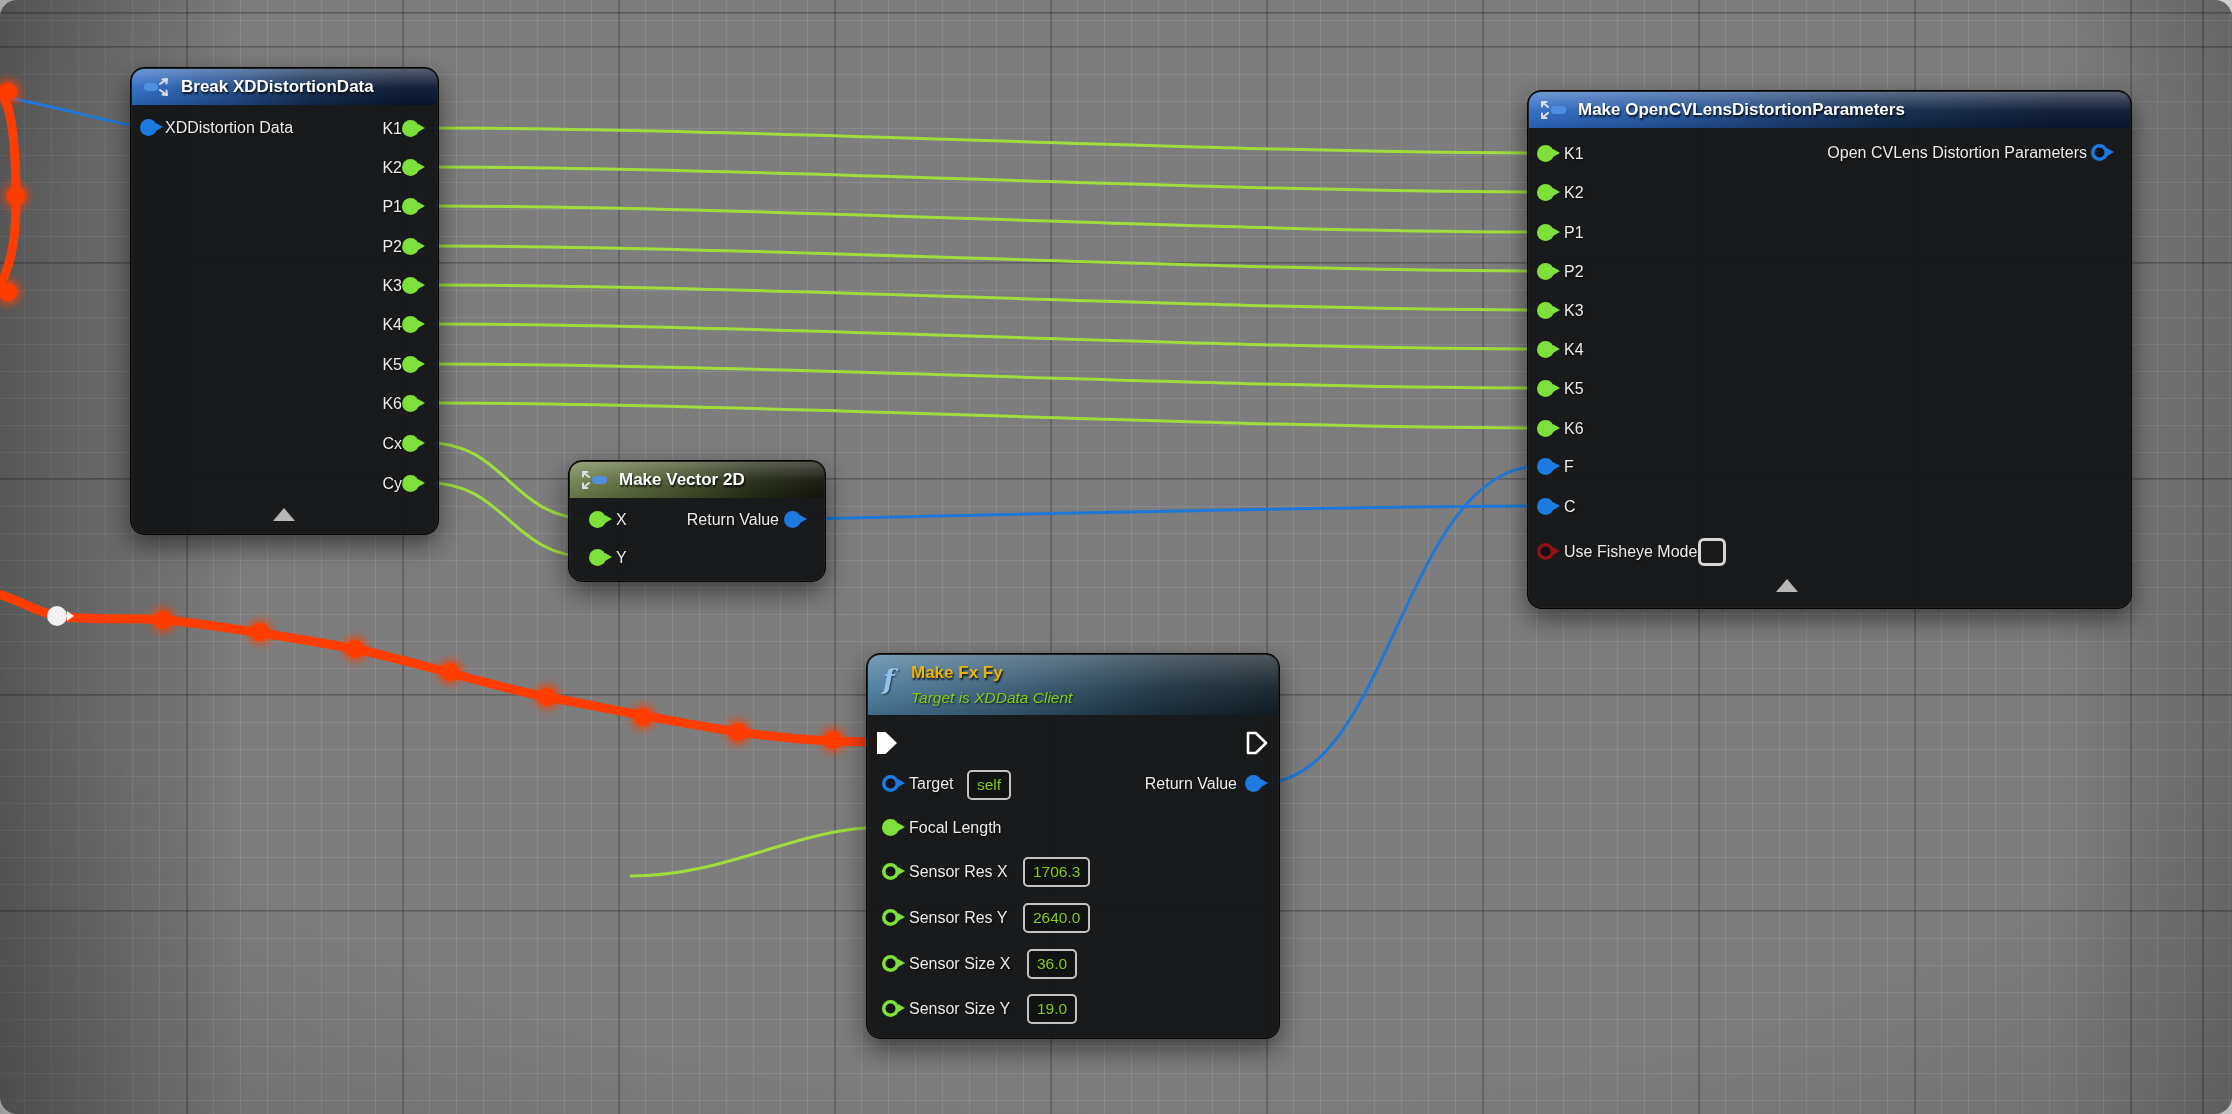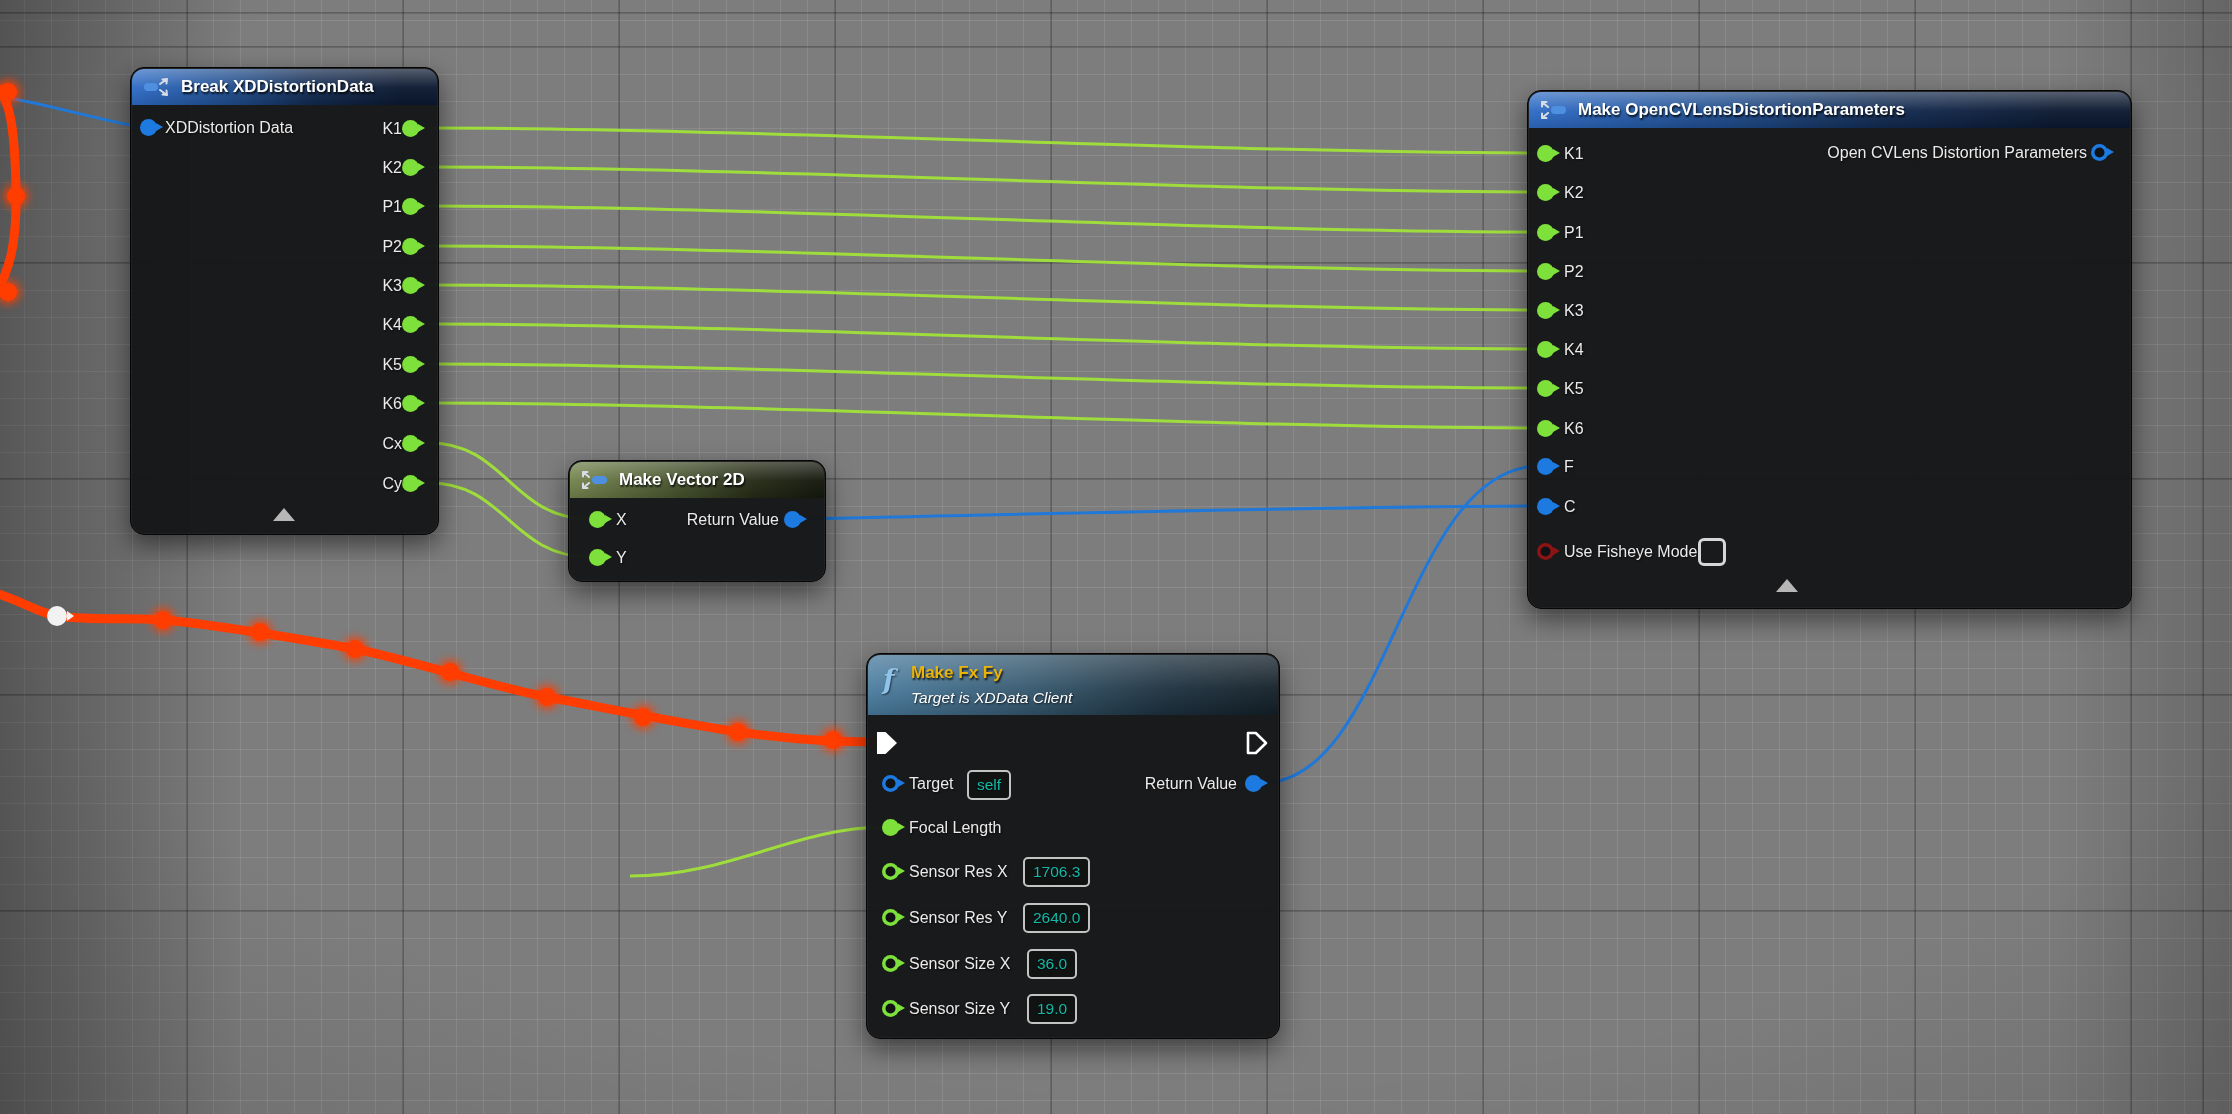--- a/index.html
+++ b/index.html
@@ -1,17 +1,17 @@
 <!DOCTYPE html>
 <html><head>
 <meta charset="utf-8">
 <style>
   html,body{margin:0;padding:0;width:2232px;height:1114px;overflow:hidden;
     font-family:"Liberation Sans","DejaVu Sans",sans-serif;}
-  #canvas{position:relative;width:2232px;height:1114px;background:#7d7d7d;}
+  #canvas{position:relative;width:2232px;height:1114px;background:#7d7d7d;border-radius:17px;}
   
   #grid{position:absolute;inset:0;
     background-image:
       repeating-linear-gradient(0deg, rgba(0,0,0,.24) 0 2px, transparent 2px 216px),
       repeating-linear-gradient(90deg, rgba(0,0,0,.24) 0 2px, transparent 2px 216px),
       repeating-linear-gradient(0deg, rgba(255,255,255,.10) 0 1px, transparent 1px 27px),
       repeating-linear-gradient(90deg, rgba(255,255,255,.10) 0 1px, transparent 1px 27px);
     background-position:-5px 14px,-30px 0,-5px 14px,-30px 0;}
   #vignette{position:absolute;inset:0;pointer-events:none;
     background:
@@ -30,41 +30,41 @@
   .hdr-blue{background:
       linear-gradient(180deg, rgba(255,255,255,.30), rgba(255,255,255,.04) 52%, rgba(0,0,0,.12)),
       linear-gradient(90deg,#2f6cc6 0%,#1e4a88 34%,#122b52 58%,#0b1830 88%);}
   .hdr-green{background:
       linear-gradient(180deg, rgba(255,255,255,.26), rgba(255,255,255,.03) 52%, rgba(0,0,0,.12)),
       linear-gradient(90deg,#74854e 0%,#4c5932 38%,#262c17 72%,#15180d 100%); text-align: center;}
   .hdr-steel{height:60px;background:
       linear-gradient(180deg, rgba(255,255,255,.24), rgba(255,255,255,.05) 55%, rgba(0,0,0,.14)),
       linear-gradient(90deg,#4b7da0 0%,#35586f 38%,#1d313f 72%,#131f28 100%);}
   .subtitle{position:absolute;left:44px;top:32px;height:24px;line-height:24px;
-    font-style:italic;font-weight:normal;font-size:15.5px;color:#ffffff;
+    font-style:italic;font-weight:normal;font-size:15.5px;color:#84cc16;
     text-shadow:1px 1px 2px rgba(0,0,0,.7);}
   .title2{position:absolute;left:44px;top:6px;height:26px;line-height:26px;
     color:#eab308;font-weight:bold;font-size:17px;text-shadow:1px 1.5px 2px rgba(0,0,0,.85);}
   .fn-glyph{position:absolute;left:16px;top:10px;font-family:"DejaVu Serif","Liberation Serif",serif;
     font-style:italic;font-weight:bold;font-size:27px;color:#8fc3ea;text-shadow:1px 1px 2px rgba(0,0,0,.6);}
   .lbl{position:absolute;height:26px;line-height:26px;color:#eceaea;font-size:16px;
     text-shadow:1px 1px 2px rgba(0,0,0,.65);white-space:nowrap;}
   .r{text-align:right;}
   
   .pin{position:absolute;width:17px;height:17px;border-radius:50%;background:currentColor;}
   .pin::after{content:"";position:absolute;left:16px;top:4px;width:0;height:0;
     border-left:7px solid currentColor;border-top:4.5px solid transparent;border-bottom:4.5px solid transparent;}
   .pin.hollow{background:#101214;box-shadow:inset 0 0 0 3.5px currentColor;}
   .c-green{color:#7ee03a;}
   .c-blue{color:#1d7ae0;}
   .c-red{color:#8c1414;}
   .execpin{position:absolute;width:24px;height:24px;}
   .vbox{position:absolute;height:26px;line-height:25px;padding:0 8px;
     border:2px solid #c3c3c3;border-radius:5px;background:rgba(8,8,8,.42);
-    color:#14b8a6;font-size:15.5px;white-space:nowrap;text-shadow:0 1px 1px rgba(0,0,0,.6);}
+    color:#84cc16;font-size:15.5px;white-space:nowrap;text-shadow:0 1px 1px rgba(0,0,0,.6);}
   .chk{position:absolute;width:22px;height:22px;border:3.5px solid #d6d6d6;border-radius:6px;
     background:#191a1c;}
   .tri{position:absolute;width:0;height:0;border-left:11px solid transparent;
     border-right:11px solid transparent;border-bottom:13px solid #c9c9c9;opacity:.9;}
   .pill{position:absolute;z-index:5;border-radius:26px;border:2.5px solid #0b0b0b;
     background:
       radial-gradient(120% 90% at 45% 0%, rgba(148,193,90,.85) 0%, rgba(110,146,70,.55) 35%, rgba(60,70,48,.15) 70%),
       linear-gradient(180deg,#55623c 0%,#3c4230 45%,#2e3129 75%,#2b2d26 100%);
     box-shadow:0 7px 16px rgba(0,0,0,.45);}
   .icon-svg{flex:0 0 auto;}

